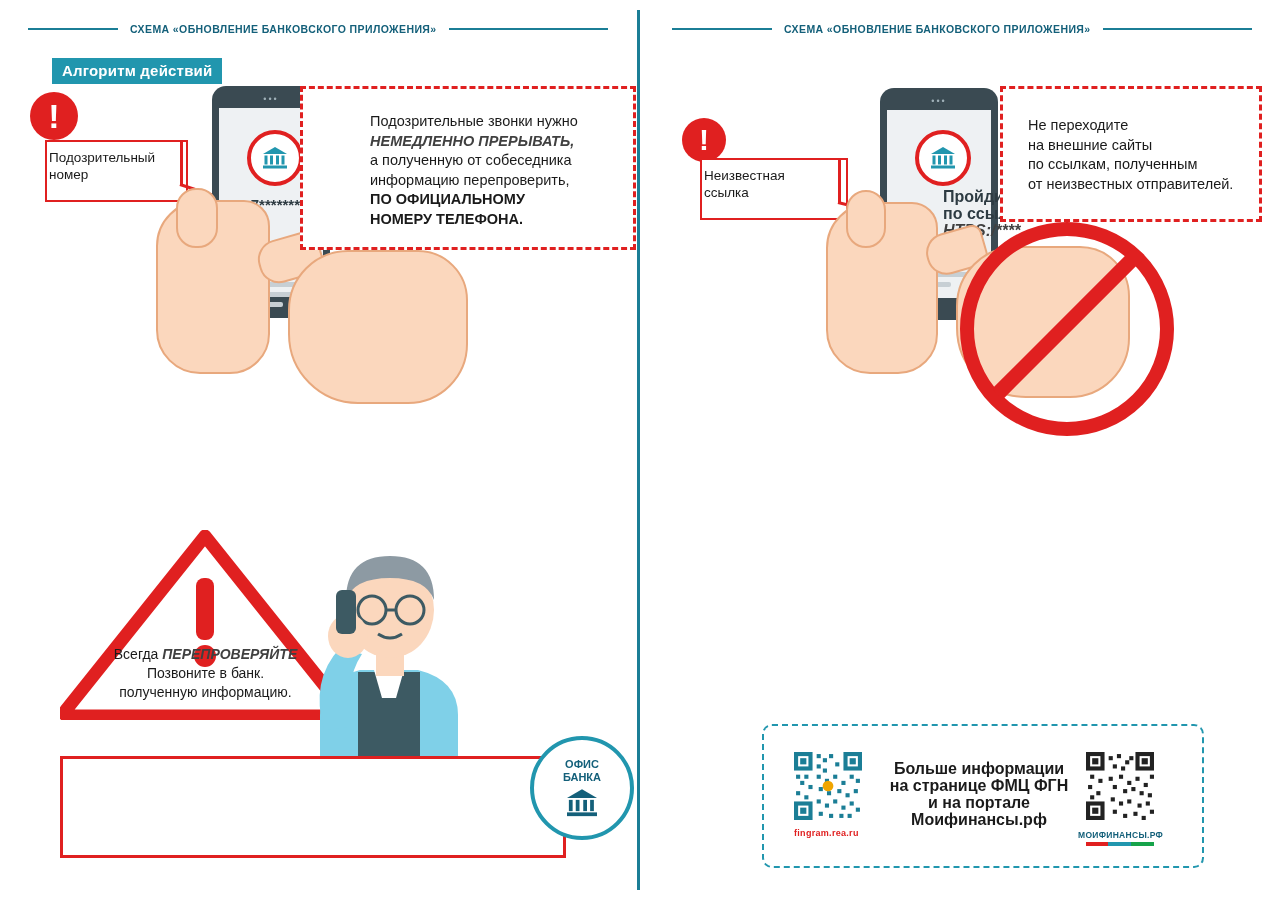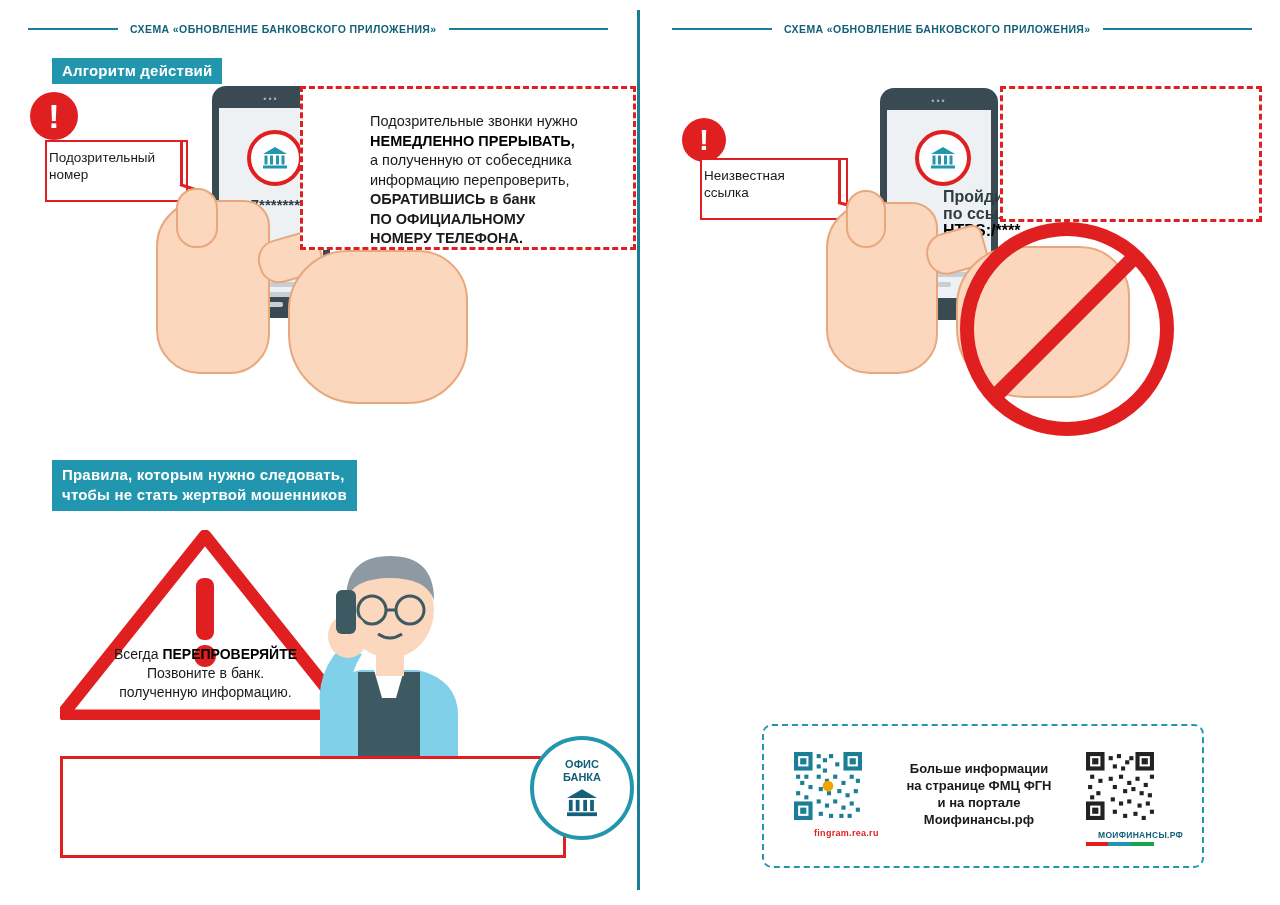--- a/index.html
+++ b/index.html
@@ -43,21 +43,21 @@
   .dashed-box{
     position:absolute;border:3px dashed #e02020;background:#fff;
   }
   .solid-box{
     position:absolute;border:3px solid #e02020;background:#fff;
   }
 
   .callout-text{
     position:absolute;color:#1a1a1a;font-size:14.5px;line-height:19.5px;
   }
-  .red{color:#000000;font-weight:bold;}
+  .red{color:#404040;font-weight:bold;font-style:italic;}
   .bold{font-weight:bold;}
 
   
   .excl-circle{
     position:absolute;border-radius:50%;background:#e02020;color:#fff;
     display:flex;align-items:center;justify-content:center;
     font-weight:bold;font-family:"Liberation Sans",sans-serif;
   }
 
   
@@ -111,23 +111,23 @@
     display:flex;flex-direction:column;align-items:center;justify-content:center;
   }
   .office-badge .cap{color:#14607a;font-weight:bold;font-size:11px;line-height:13px;text-align:center;}
 
   
   .footer-card{
     position:absolute;border:2px dashed #2196ae;border-radius:10px;background:#fff;
   }
   .qr{position:absolute;background:#fff;}
   .footer-txt{
-    position:absolute;text-align:center;font-size:13px;line-height:17px;font-weight:bold;color:#1a1a1a;
-  }
-  .qr-cap{position:absolute;font-size:9px;font-weight:bold;letter-spacing:.3px;margin-left:20px;}
+    position:absolute;text-align:center;font-size:16px;line-height:17px;font-weight:bold;color:#1a1a1a;
+  }
+  .qr-cap{position:absolute;font-size:9px;font-weight:bold;letter-spacing:.3px;}
 
   
   .person{position:absolute;}
 </style>
 </head>
 <body>
 
 <div class="page">
 
   <div class="hdr" id="hdr-left">
@@ -183,29 +183,24 @@
 
   <div class="skin" style="position:absolute;left:258px;top:236px;width:60px;height:40px;border-radius:20px 10px 12px 20px;transform:rotate(-16deg);"></div>
   <div class="skin" style="position:absolute;left:288px;top:250px;width:176px;height:150px;border-radius:60px 50px 60px 70px;"></div>
 
   <div class="dashed-box" style="left:300px;top:86px;width:330px;height:158px;"></div>
   <div class="callout-text" style="left:370px;top:112px;width:250px;">
     <div>Подозрительные звонки нужно</div>
     <div class="red">НЕМЕДЛЕННО ПРЕРЫВАТЬ,</div>
     <div>а полученную от собеседника</div>
     <div>информацию перепроверить,</div>
-    <div class="bold">ОБРАТИВШИСЬ в банк</div>
     <div class="bold">ПО ОФИЦИАЛЬНОМУ</div>
     <div class="bold">НОМЕРУ ТЕЛЕФОНА.</div>
   </div>
 
-  <div class="sec-label" id="label-rules">
-    <div>Правила, которым нужно следовать,</div>
-    <div>чтобы не стать жертвой мошенников</div>
-  </div>
 
   <div class="tri-wrap" style="left:60px;top:530px;width:290px;height:190px;">
     <svg width="290" height="190" viewBox="0 0 290 190">
       <path d="M145 6 L284 180 Q288 186 280 186 L10 186 Q2 186 6 180 Z" fill="none" stroke="#e02020" stroke-width="13" stroke-linejoin="round"></path>
       <rect x="136" y="48" width="18" height="62" rx="8" fill="#e02020"></rect>
       <circle cx="145" cy="126" r="11" fill="#e02020"></circle>
     </svg>
   </div>
   <div class="tri-text" style="left:68px;top:645px;width:275px;">
     <div>
@@ -292,20 +287,26 @@
   <div class="skin" style="position:absolute;left:846px;top:190px;width:36px;height:54px;border-radius:20px;"></div>
 
   <div class="skin" style="position:absolute;left:926px;top:230px;width:56px;height:38px;border-radius:20px 10px 12px 20px;transform:rotate(-16deg);"></div>
   <div class="skin" style="position:absolute;left:956px;top:246px;width:170px;height:148px;border-radius:60px 50px 60px 70px;"></div>
 
   <div class="prohibit" style="left:960px;top:222px;width:186px;height:186px;">
     <div class="bar" style="left:-6px;top:80px;width:200px;height:15px;transform:rotate(-45deg);transform-origin:center;"></div>
   </div>
 
   <div class="dashed-box" style="left:1000px;top:86px;width:256px;height:130px;"></div>
+  <div class="callout-text" style="left:1028px;top:116px;width:230px;">
+    <div>Не переходите</div>
+    <div>на внешние сайты</div>
+    <div>по ссылкам, полученным</div>
+    <div>от неизвестных отправителей.</div>
+  </div>
 
   <div class="footer-card" style="left:762px;top:724px;width:438px;height:140px;"></div>
 
   <div class="qr" style="left:794px;top:752px;width:68px;height:68px;">
     <svg width="68" height="68" viewBox="0 0 33 33">
       <rect width="33" height="33" fill="#ffffff"></rect>
       <g fill="#1b7e96">
         <rect x="0" y="0" width="9" height="9"></rect>
           <rect x="2" y="2" width="5" height="5" fill="#fff"></rect>
           <rect x="3" y="3" width="3" height="3"></rect>

